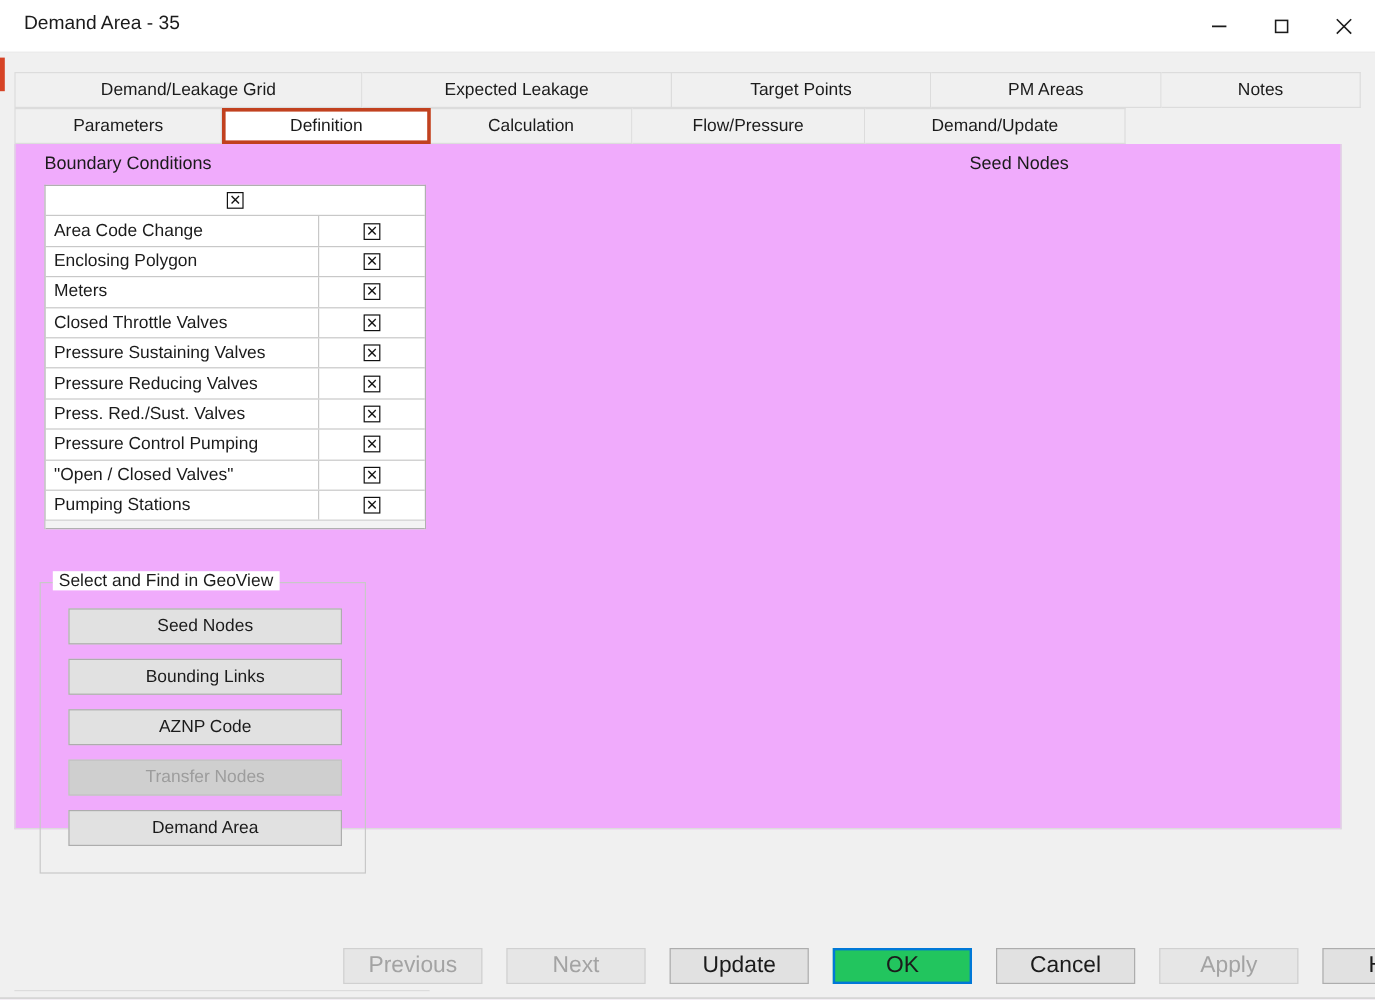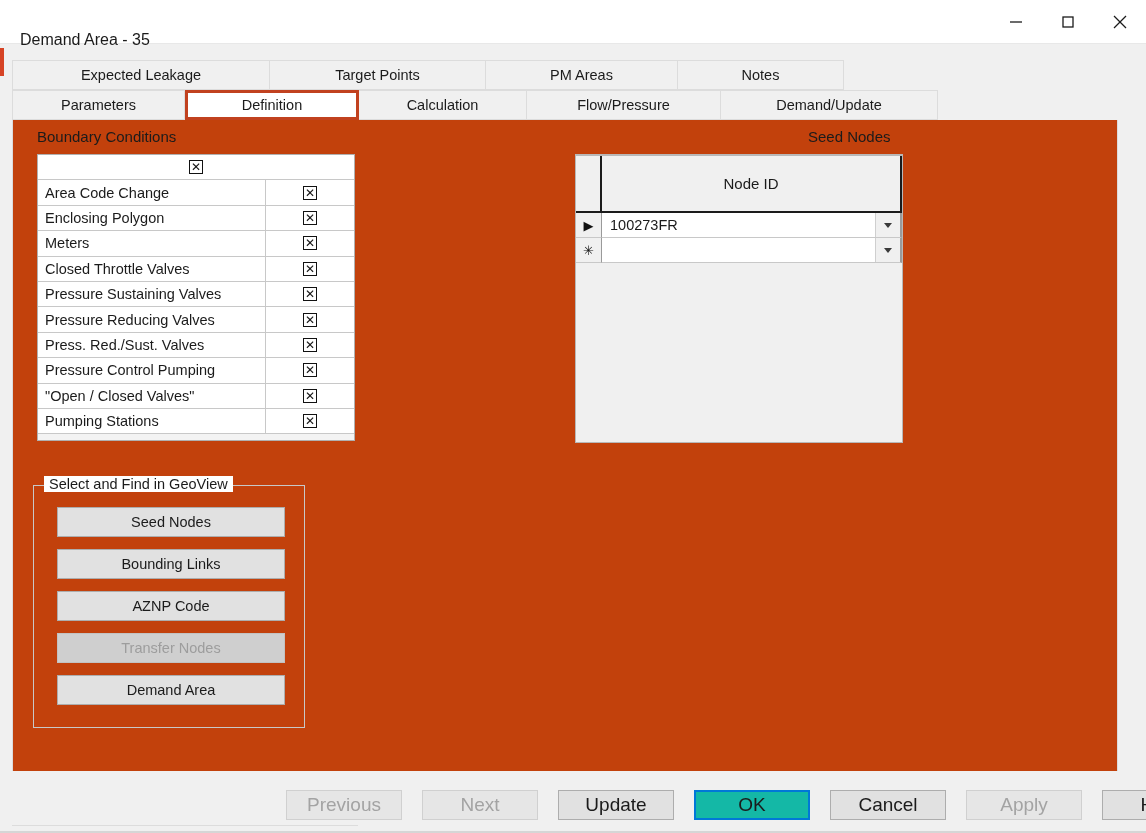--- a/index.html
+++ b/index.html
@@ -30,21 +30,20 @@
     border-bottom: 1px solid #e8e8e8;
     box-sizing: border-box;
   }
   .title-text {
     position: absolute;
     left: 20px;
     top: 11px;
     font-size: 16px;
     color: #1b1b1b;
     white-space: nowrap;
-    margin-top: 20px;
   }
   .win-btns {
     position: absolute;
     right: 0; top: 0;
     height: 44px;
     display: flex;
   }
   .win-btn {
     width: 52px;
     height: 44px;
@@ -103,22 +102,22 @@
     border: 3px solid #c1411f;
     z-index: 5;
   }
 
   
   .tabpage {
     position: absolute;
     left: 12px;
     top: 120px;
     width: 1106px;
-    height: 711px;
-    background: #c2410c;
+    height: 571px;
+    background: #f0abfc;
     border: 1px solid #dcdcdc;
     border-top: none;
     box-sizing: border-box;
   }
 
   
   .section-label {
     position: absolute;
     font-size: 15px;
     color: #1b1b1b;
@@ -360,21 +359,21 @@
     white-space: nowrap;
   }
   .fbtn.disabled {
     color: #a3a3a3;
     background: #e6e6e6;
     border-color: #d0d0d0;
   }
   .fbtn.default {
     border: 2px solid #0078d7;
     line-height: 26px;
-    background: #14b8a6;
+    background: #22c55e;
   }
   .hairline {
     position: absolute;
     left: 0;
     top: 831px;
     width: 1146px;
     height: 2px;
     background: #d6d6d6;
   }
 </style>
@@ -408,20 +407,23 @@
             </svg>
         </span>
       </div>
     </div>
   </div>
 
   <div class="edge-accent"></div>
 
   <div class="tabstrip">
     <div class="tabrow row1">
+      <div class="tab" style="width:290px">
+          <span>Demand/Leakage Grid</span>
+        </div>
       <div class="tab" style="width:258px">
           <span>Expected Leakage</span>
         </div>
       <div class="tab" style="width:216px">
           <span>Target Points</span>
         </div>
       <div class="tab" style="width:192px">
           <span>PM Areas</span>
         </div>
       <div class="tab" style="width:166px">
@@ -515,44 +517,20 @@
         <div class="bc-name">Pumping Stations</div>
         <div class="bc-check">
             <span class="cbx">✕</span>
           </div>
       </div>
       <div class="bc-table-foot"></div>
     </div>
 
     <div class="section-label" style="left:795px; top:8px;">Seed Nodes</div>
 
-    <div class="grid-panel">
-      <div class="grid-head">
-        <div class="gh-sel"></div>
-        <div class="gh-col">Node ID</div>
-      </div>
-      <div class="grid-row">
-        <div class="gr-sel">▶</div>
-        <div class="gr-cell">
-          <span class="gr-val">100273FR</span>
-          <span class="gr-drop">
-              <i></i>
-            </span>
-        </div>
-      </div>
-      <div class="grid-row">
-        <div class="gr-sel">✳</div>
-        <div class="gr-cell">
-          <span class="gr-val"></span>
-          <span class="gr-drop">
-              <i></i>
-            </span>
-        </div>
-      </div>
-    </div>
 
     <div class="groupbox">
       <div class="gb-title">Select and Find in GeoView</div>
       <div class="gb-inner">
         <div class="btn">Seed Nodes</div>
         <div class="btn">Bounding Links</div>
         <div class="btn">AZNP Code</div>
         <div class="btn disabled">Transfer Nodes</div>
         <div class="btn">Demand Area</div>
       </div>

